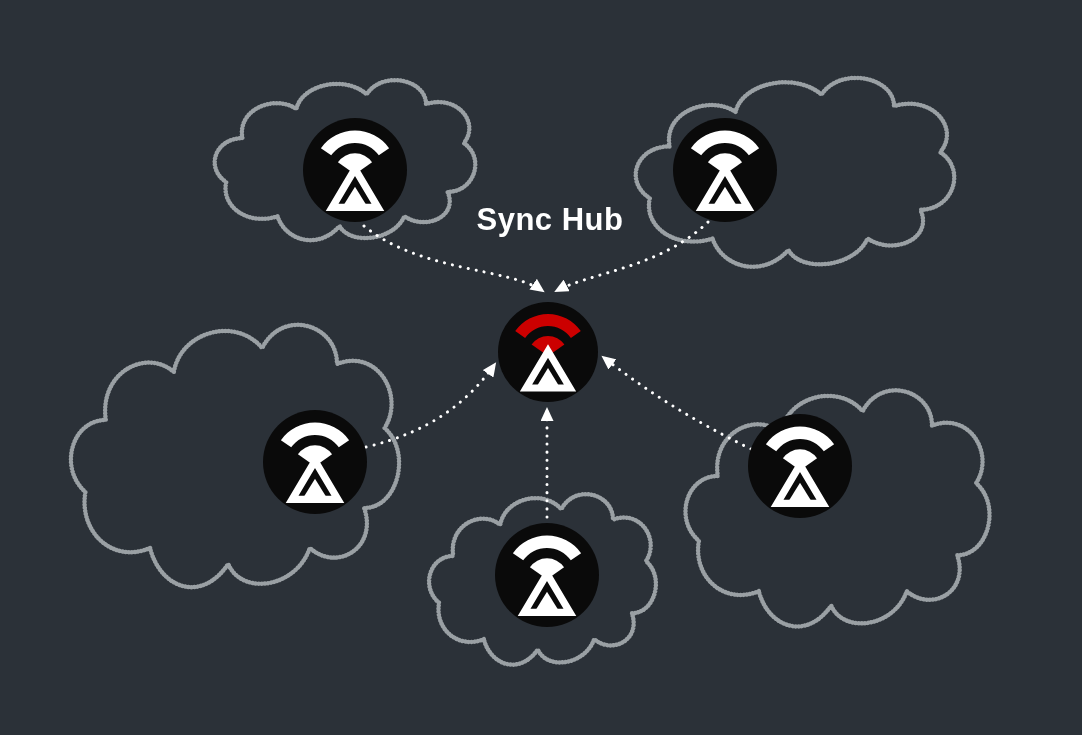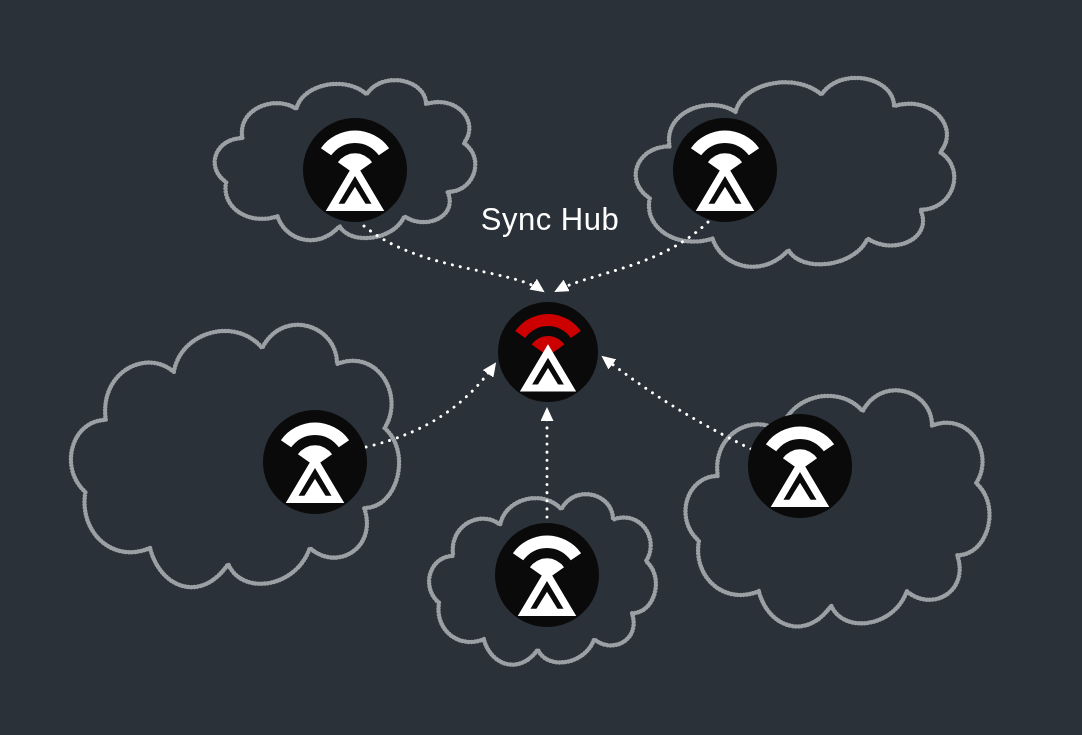--- a/index.html
+++ b/index.html
@@ -57,21 +57,21 @@
   .device-use{ color:var(--icon_glyph); }
   .hub-use{ color:var(--hub_accent); }
   .arrow-head{ fill:var(--arrow); }
   .diagram-title{
     position:absolute;
     left:550px;
     top:202px;
     transform:translateX(-50%);
     color:var(--title_text);
     font-size:31px;
-    font-weight:400;
+    font-weight:700;
     letter-spacing:0.5px;
     white-space:nowrap;
     text-align:right;
   }
 </style>
 </head>
 <body>
 
 <div class="stage">
   <svg class="layer" width="1082" height="735" viewBox="0 0 1082 735">

